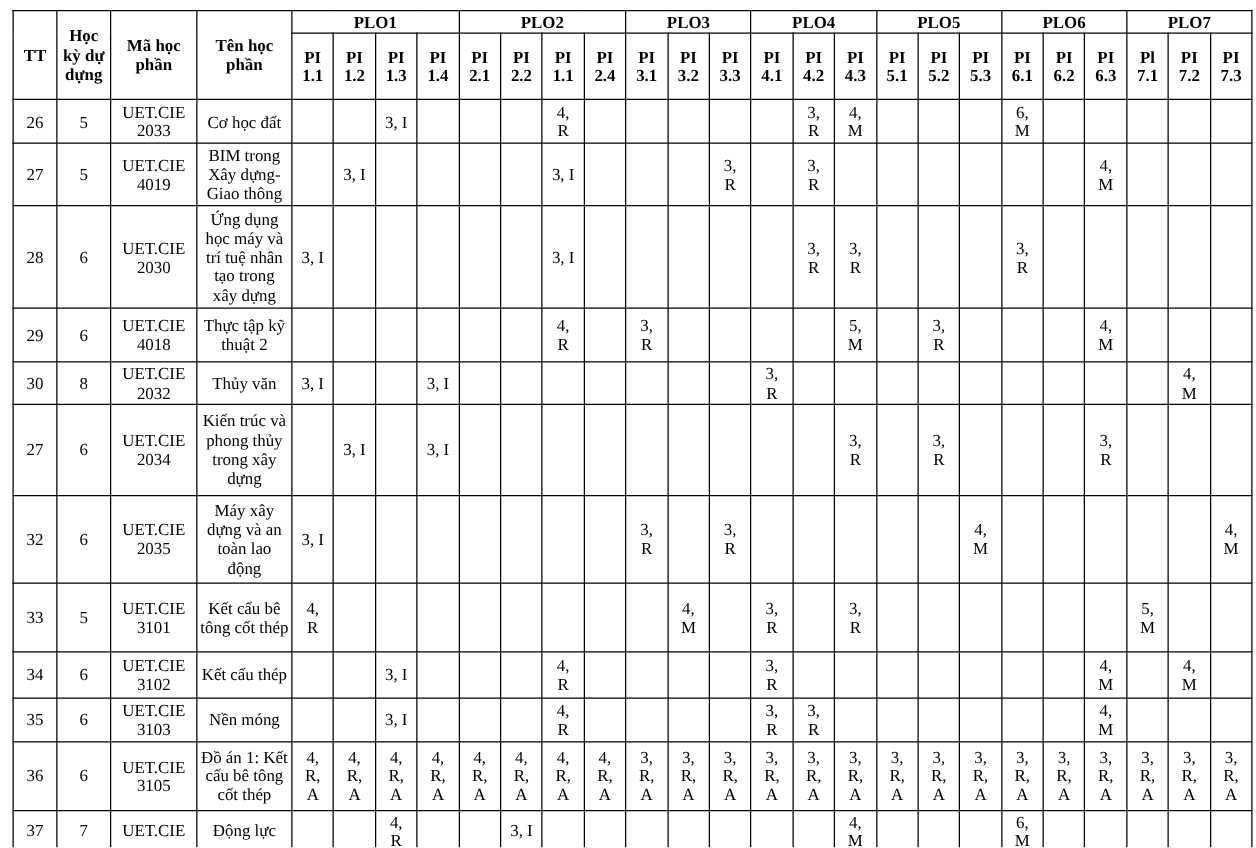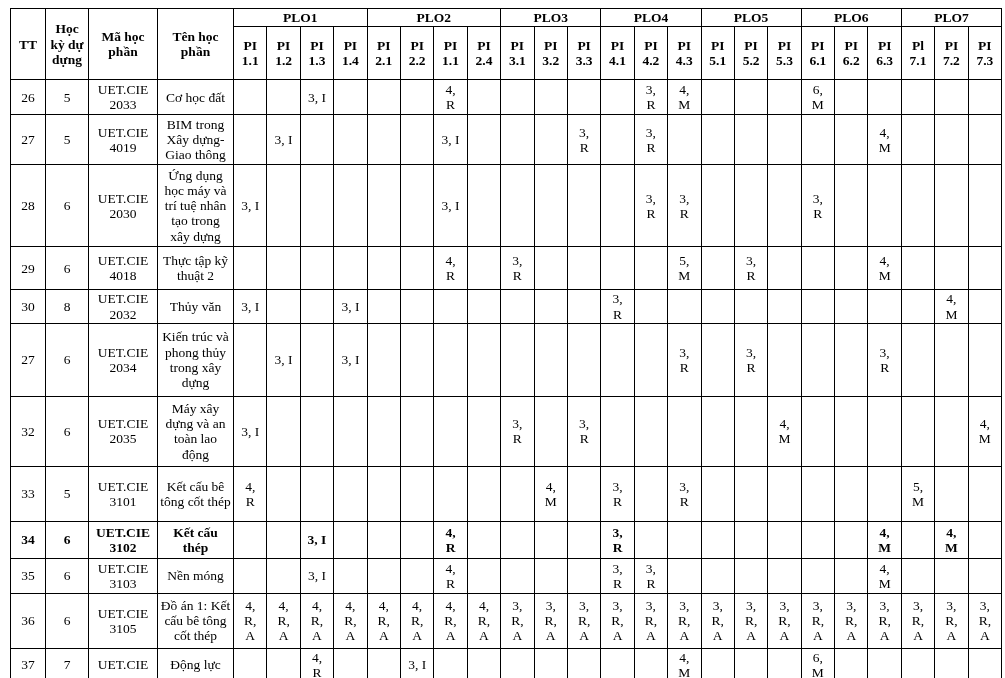--- a/index.html
+++ b/index.html
@@ -379,21 +379,21 @@
           <td class="cell-pi"></td>
           <td class="cell-pi"></td>
           <td class="cell-pi"></td>
           <td class="cell-pi"></td>
           <td class="cell-pi"></td>
           <td class="cell-pi">5,
 M</td>
           <td class="cell-pi"></td>
           <td class="cell-pi"></td>
         </tr>
-        <tr style="height: 37px; font-weight: bold;">
+        <tr style="height: 37px;">
           <td class="cell-tt">34</td>
           <td class="cell-sem">6</td>
           <td class="cell-code">UET.CIE 3102</td>
           <td class="cell-name">Kết cấu thép</td>
           <td class="cell-pi"></td>
           <td class="cell-pi"></td>
           <td class="cell-pi">3, I</td>
           <td class="cell-pi"></td>
           <td class="cell-pi"></td>
           <td class="cell-pi"></td>

